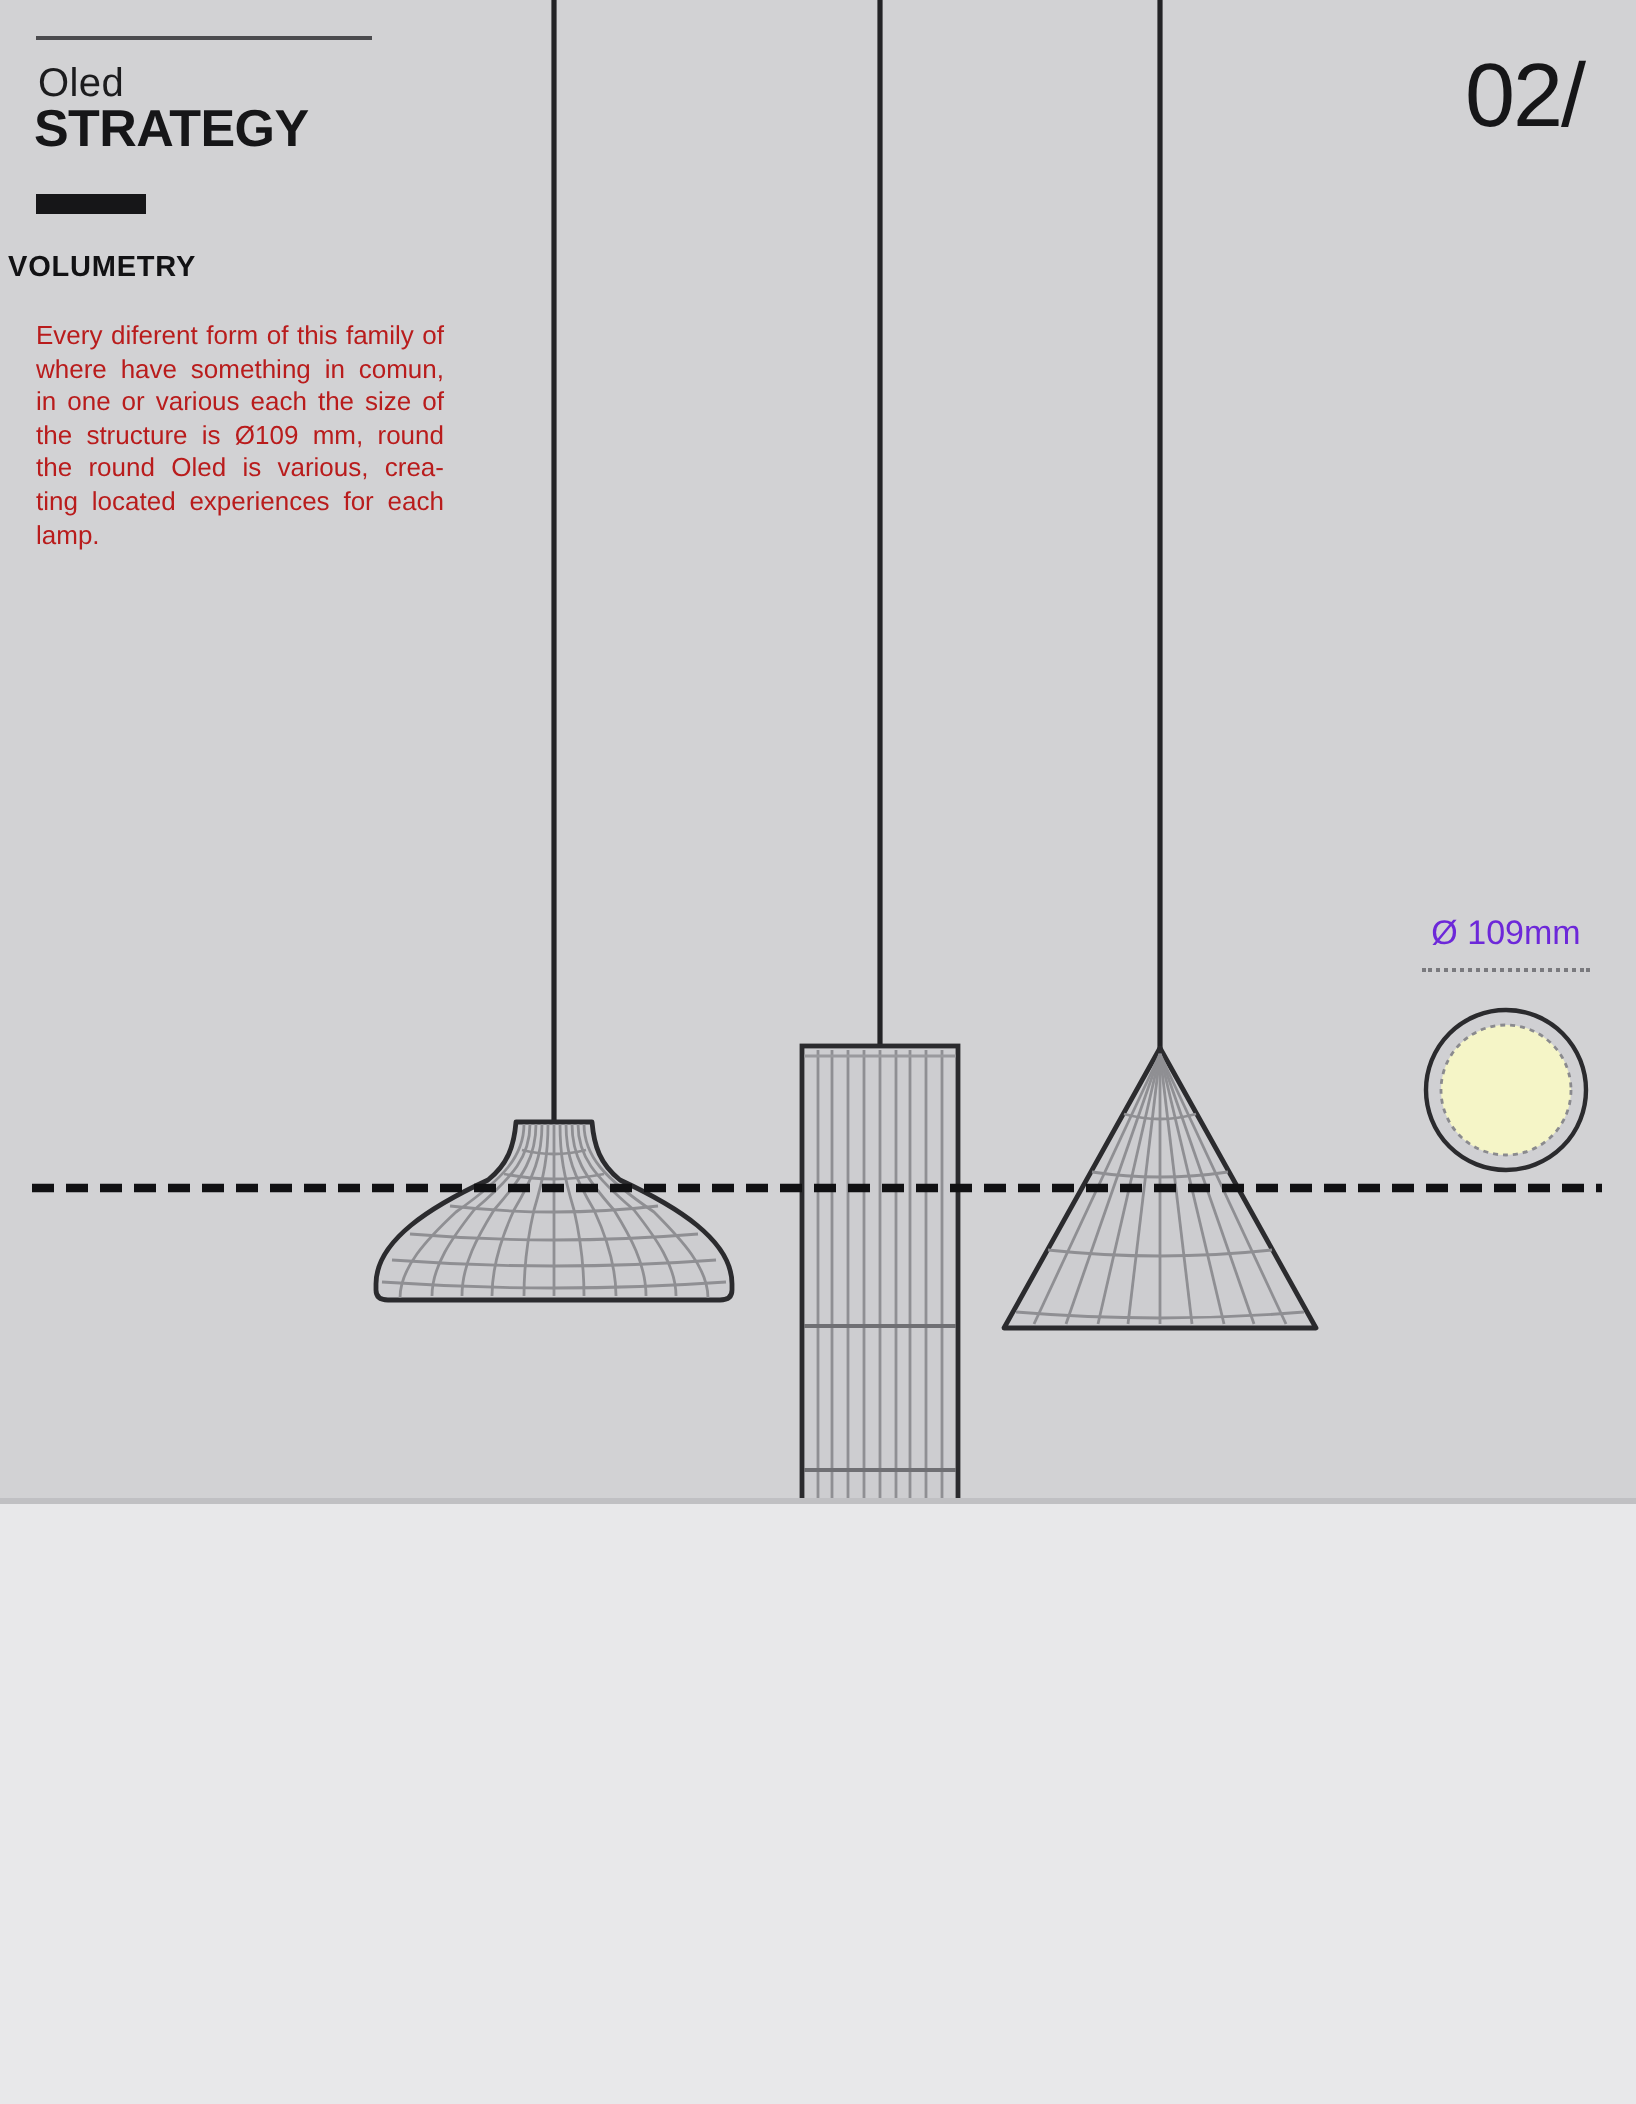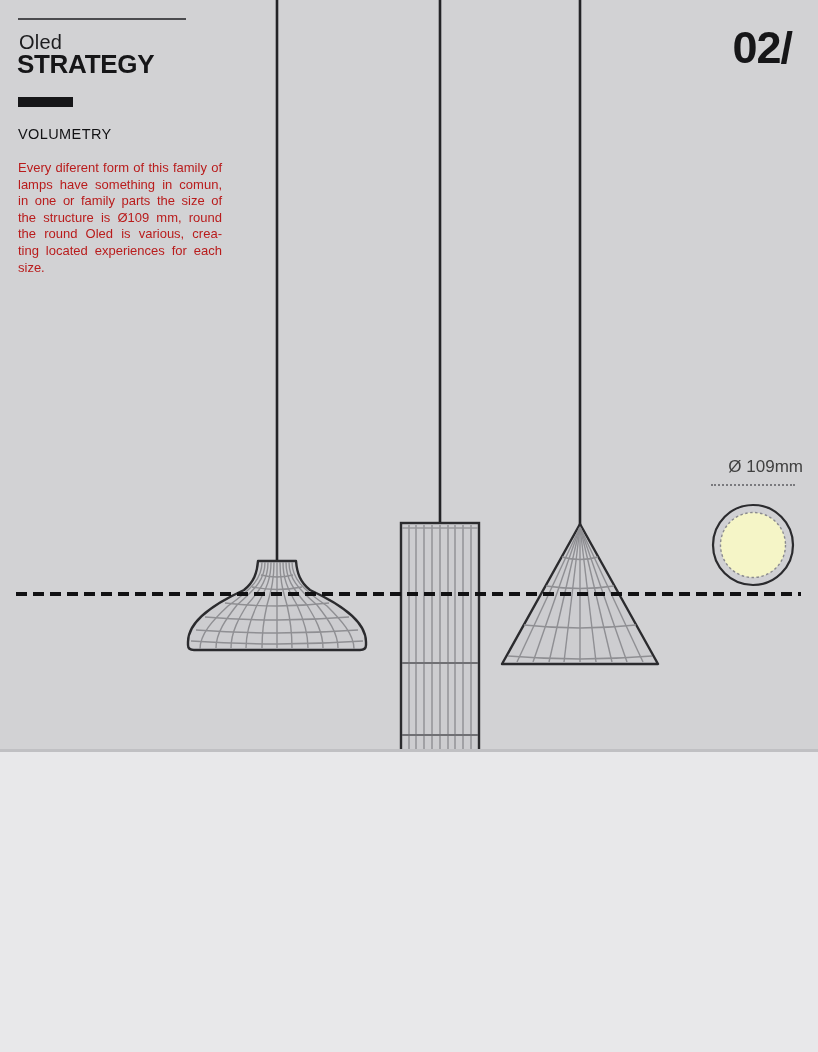--- a/index.html
+++ b/index.html
@@ -10,52 +10,52 @@
   }
   .page{
     position:relative;width:818px;height:752px;overflow:hidden;
     background:#d2d2d4;
   }
   
   .rule-top{position:absolute;left:18px;top:18px;width:168px;height:2px;background:#4b4b4e;}
   .kicker{position:absolute;left:19px;top:31px;font-size:20px;font-weight:400;color:#1c1c1e;letter-spacing:.2px;}
   .title{position:absolute;left:17px;top:49px;font-size:26px;font-weight:bold;color:#161618;letter-spacing:-.3px;}
   .bar{position:absolute;left:18px;top:97px;width:55px;height:10px;background:#161618;}
-  .section{position:absolute;left:18px;top:126px;font-size:14.5px;font-weight:normal;color:#121214;letter-spacing:.4px;}
+  .section{position:absolute;left:4px;top:126px;font-size:14.5px;font-weight:bold;color:#121214;letter-spacing:.4px;}
   .paragraph{position:absolute;left:18px;top:160px;width:204px;font-size:13px;line-height:16.6px;color:#b91c1c;}
   .paragraph .pline{text-align:justify;text-align-last:justify;}
   .paragraph .pline:last-child{text-align-last:left;}
-  .page-number{position:absolute;top:25px;right:26px;font-size:45px;line-height:1;font-weight:bold;color:#161618;letter-spacing:-1px;}
+  .page-number{position:absolute;top:25px;right:26px;font-size:45px;line-height:1;font-weight:normal;color:#161618;letter-spacing:-1px;}
   
-  .dia-label{position:absolute;left:703px;top:457px;width:100px;text-align:right;font-size:17px;color:#404040;}
+  .dia-label{position:absolute;left:703px;top:457px;width:100px;text-align:center;font-size:17px;color:#6d28d9;}
   .dia-rule{position:absolute;left:711px;top:484px;width:84px;height:0;border-bottom:2px dotted #7a7a7e;}
   
   .drawing{position:absolute;left:0;top:0;width:818px;height:1052px;}
   
   .bottom-strip{position:absolute;left:0;bottom:0;width:818px;height:3px;background:#c0c0c3;}
 </style>
 </head>
 <body>
 
 <div class="page">
 
   <div class="rule-top"></div>
   <div class="kicker">Oled</div>
   <div class="title">STRATEGY</div>
   <div class="bar"></div>
   <div class="section">VOLUMETRY</div>
 
   <div class="paragraph">
     <div class="pline">Every diferent form of this family of</div>
-    <div class="pline">lamps have something in comun,</div>
-    <div class="pline">in  one or family parts the size of</div>
+    <div class="pline">where have something in comun,</div>
+    <div class="pline">in  one or various each the size of</div>
     <div class="pline">the structure is Ø109 mm, round</div>
     <div class="pline">the round Oled is various, crea-</div>
     <div class="pline">ting located experiences for each</div>
-    <div class="pline">size.</div>
+    <div class="pline">lamp.</div>
   </div>
 
   <div class="page-number">02/</div>
 
   <svg class="drawing" viewBox="0 0 818 1052" xmlns="http://www.w3.org/2000/svg">
 
     <line x1="277" y1="0" x2="277" y2="562" stroke="#232326" stroke-width="2.6"></line>
     <line x1="440" y1="0" x2="440" y2="525" stroke="#232326" stroke-width="2.6"></line>
     <line x1="580" y1="0" x2="580" y2="527" stroke="#232326" stroke-width="2.6"></line>
 

